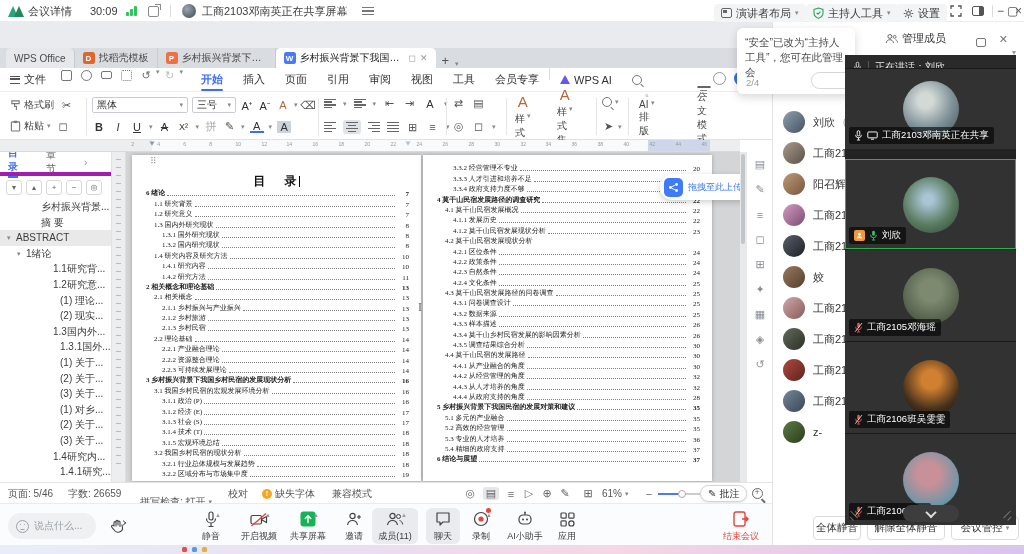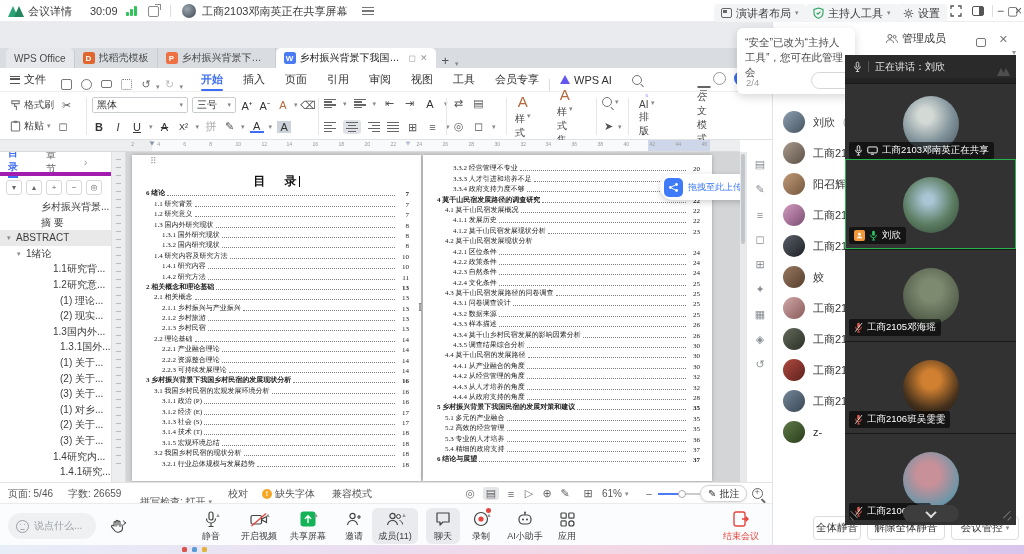--- a/index.html
+++ b/index.html
@@ -36,21 +36,21 @@
   .winstrip { position:absolute; left:0; top:0; width:772px; height:26px; background:#e9ebee; }
   .tabbar { position:absolute; left:0; top:26px; width:772px; height:20px; background:#d9dce0; display:flex; align-items:flex-end; }
   .wtab { height:20px; display:flex; align-items:center; gap:4px; padding:0 8px; font-size:10px; color:#4a4a4a; border-right:1px solid #c8cbd0; max-width:155px; white-space:nowrap; overflow:hidden; }
   .wtab .tt { overflow:hidden; text-overflow:ellipsis; }
   .wtab.home { background:#e6e8eb; border-radius:5px 5px 0 0; }
   .wtab.active { background:#fff; border-radius:5px 5px 0 0; border-right:none; color:#222; }
   .appico { width:12px; height:12px; border-radius:2.5px; color:#fff; font-size:8px; font-weight:bold; display:flex; align-items:center; justify-content:center; flex:none; } .appico.docer { background:#e0662e; } .appico.ppt { background:#ef7043; } .appico.word { background:#4a7bf5; }
   .tabx { color:#999; font-size:9px; }
   .tabplus { font-size:13px; color:#555; padding:0 6px; }
 
-  .menubar { position:absolute; left:0; top:46px; width:772px; height:23px; background:#fff; display:flex; align-items:flex-end; font-size:11px; color:#333; }
+  .menubar { position:absolute; left:0; top:46px; width:772px; height:23px; background:#fff; display:flex; align-items:flex-start; font-size:11px; color:#333; }
   .menubar .mi { padding:0 10px; height:23px; display:flex; align-items:center; position:relative; }
   .menubar .mi.on { color:#3d6df5; font-weight:bold; }
   .menubar .mi.on::after { content:""; position:absolute; left:10px; right:10px; bottom:0; height:2.5px; background:#3d6df5; border-radius:2px; }
   .qico { width:14px; height:14px; display:flex; align-items:center; justify-content:center; color:#666; font-size:11px; margin:0 3px; }
   .qbox { width:11px; height:11px; border:1.2px solid #777; border-radius:2px; }
   .filelines { width:10px; height:8px; border-top:1.5px solid #555; border-bottom:1.5px solid #555; position:relative; margin-right:4px; }
   .filelines::after{content:"";position:absolute;left:0;top:1.8px;width:100%;height:1.5px;background:#555;}
   .aitri { width:0; height:0; border-left:5px solid transparent; border-right:5px solid transparent; border-bottom:9px solid #6258f0; margin-right:4px; }
   .srch { width:10px; height:10px; border:1.4px solid #777; border-radius:50%; position:relative; }
   .srch::after { content:""; position:absolute; right:-3px; bottom:-3px; width:4px; height:1.4px; background:#777; transform:rotate(45deg); }
@@ -845,20 +845,25 @@
             <div class="tocrow l2">
               <span class="t">3.2 我国乡村民宿的现状分析</span>
               <span class="dots"></span>
               <span class="p">18</span>
             </div>
             <div class="tocrow l3">
               <span class="t">3.2.1 行业总体规模与发展趋势</span>
               <span class="dots"></span>
               <span class="p">18</span>
             </div>
+            <div class="tocrow l3">
+              <span class="t">3.2.2 区域分布与市场集中度</span>
+              <span class="dots"></span>
+              <span class="p">19</span>
+            </div>
           </div>
       </div>
       <div class="page p2">
         <div class="toclist">
             <div class="tocrow l3">
               <span class="t">3.3.2 经营管理不专业</span>
               <span class="dots"></span>
               <span class="p">20</span>
             </div>
             <div class="tocrow l3">
@@ -1316,21 +1321,21 @@
     <div class="vphead">
       <svg width="9" height="12" viewBox="0 0 14 17">
           <rect x="5" y="1" width="4" height="8" rx="2" fill="none" stroke="#ddd" stroke-width="1.4"></rect>
           <path d="M2.5 7.5a4.5 4.5 0 0 0 9 0M7 12v3M4.5 15.5h5" fill="none" stroke="#ddd" stroke-width="1.4"></path>
         </svg>
       <span class="dv"></span>
       <span class="sp">正在讲话：刘欣</span>
       <span class="wm"><i></i><i></i></span>
     </div>
 
-    <div class="vtile" style="top:28px; height:81px;">
+    <div class="vtile" style="top:13px; height:81px;">
       <span class="vav g1"></span>
       <span class="vlabel">
         <svg width="9" height="11" viewBox="0 0 14 17">
             <rect x="5" y="1" width="4" height="8" rx="2" fill="none" stroke="#fff" stroke-width="1.4"></rect>
             <path d="M2.5 7.5a4.5 4.5 0 0 0 9 0M7 12v3M4.5 15.5h5" fill="none" stroke="#fff" stroke-width="1.4"></path>
           </svg>
         <svg width="11" height="9" viewBox="0 0 14 11">
             <rect x="1" y="1" width="12" height="7.5" rx="1" fill="none" stroke="#fff" stroke-width="1.2"></rect>
             <path d="M5 10.2h4" stroke="#fff" stroke-width="1.2"></path>
           </svg>

